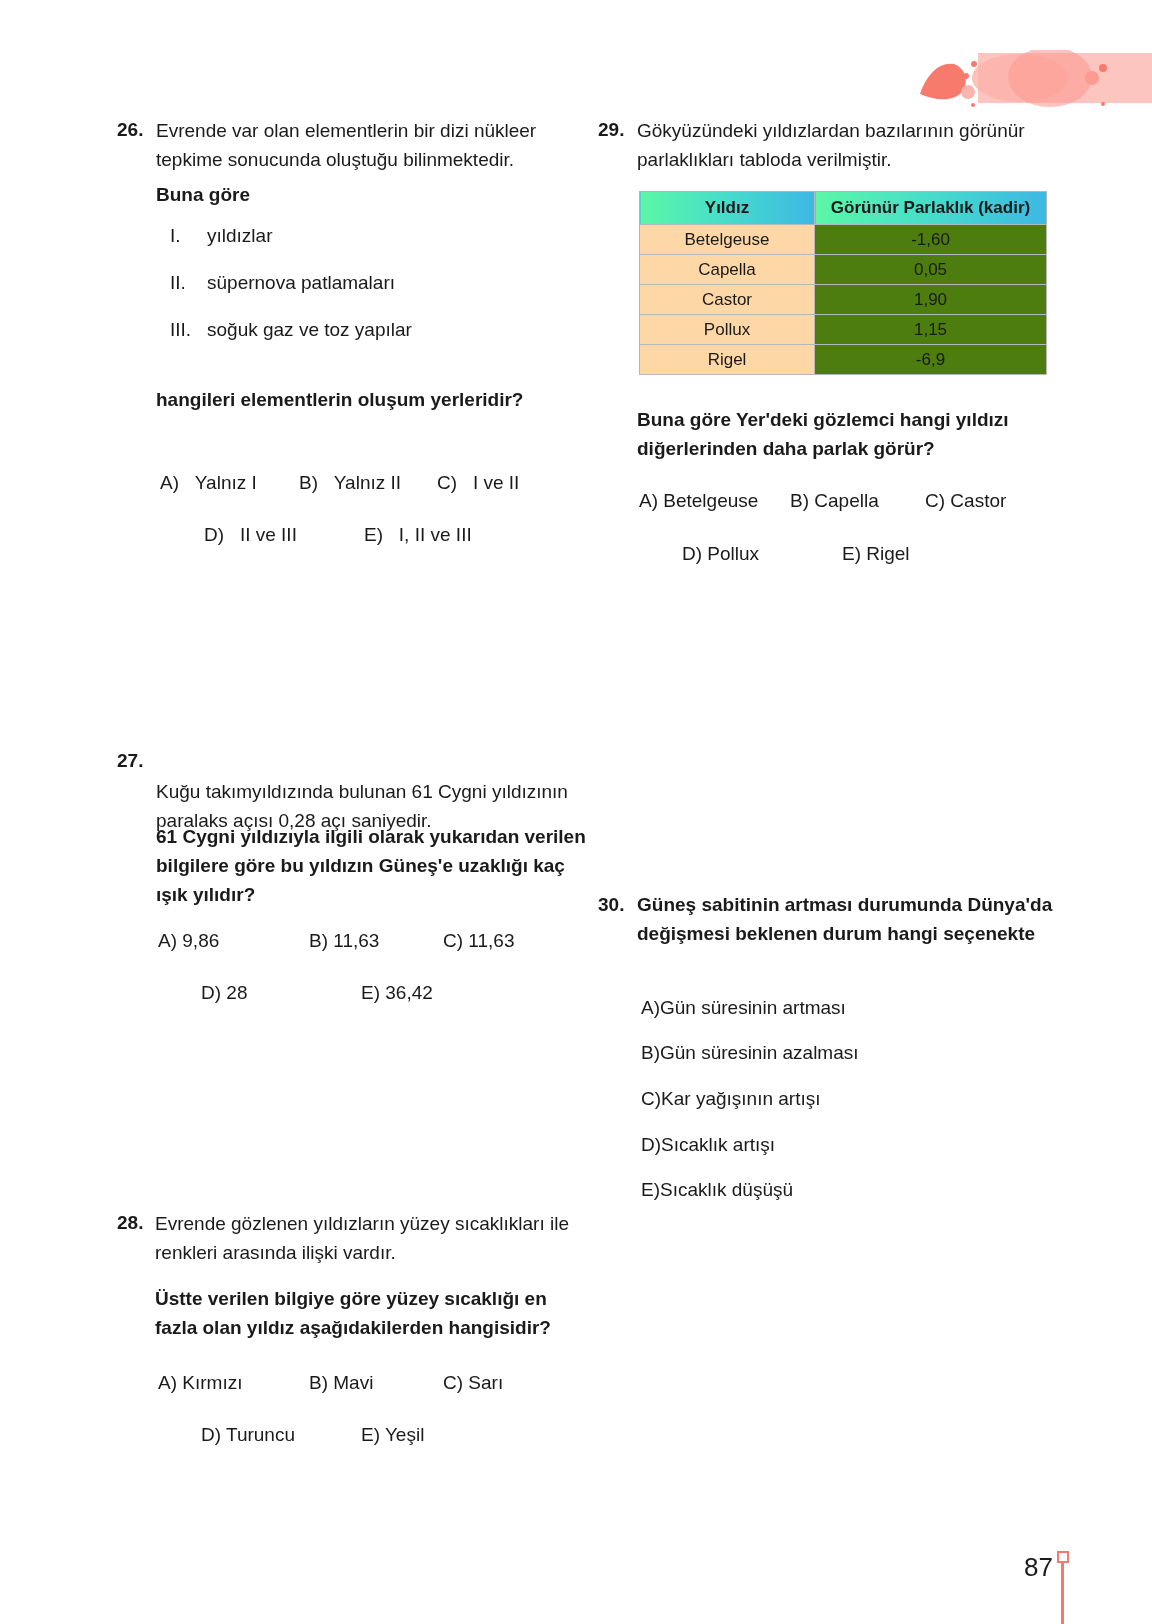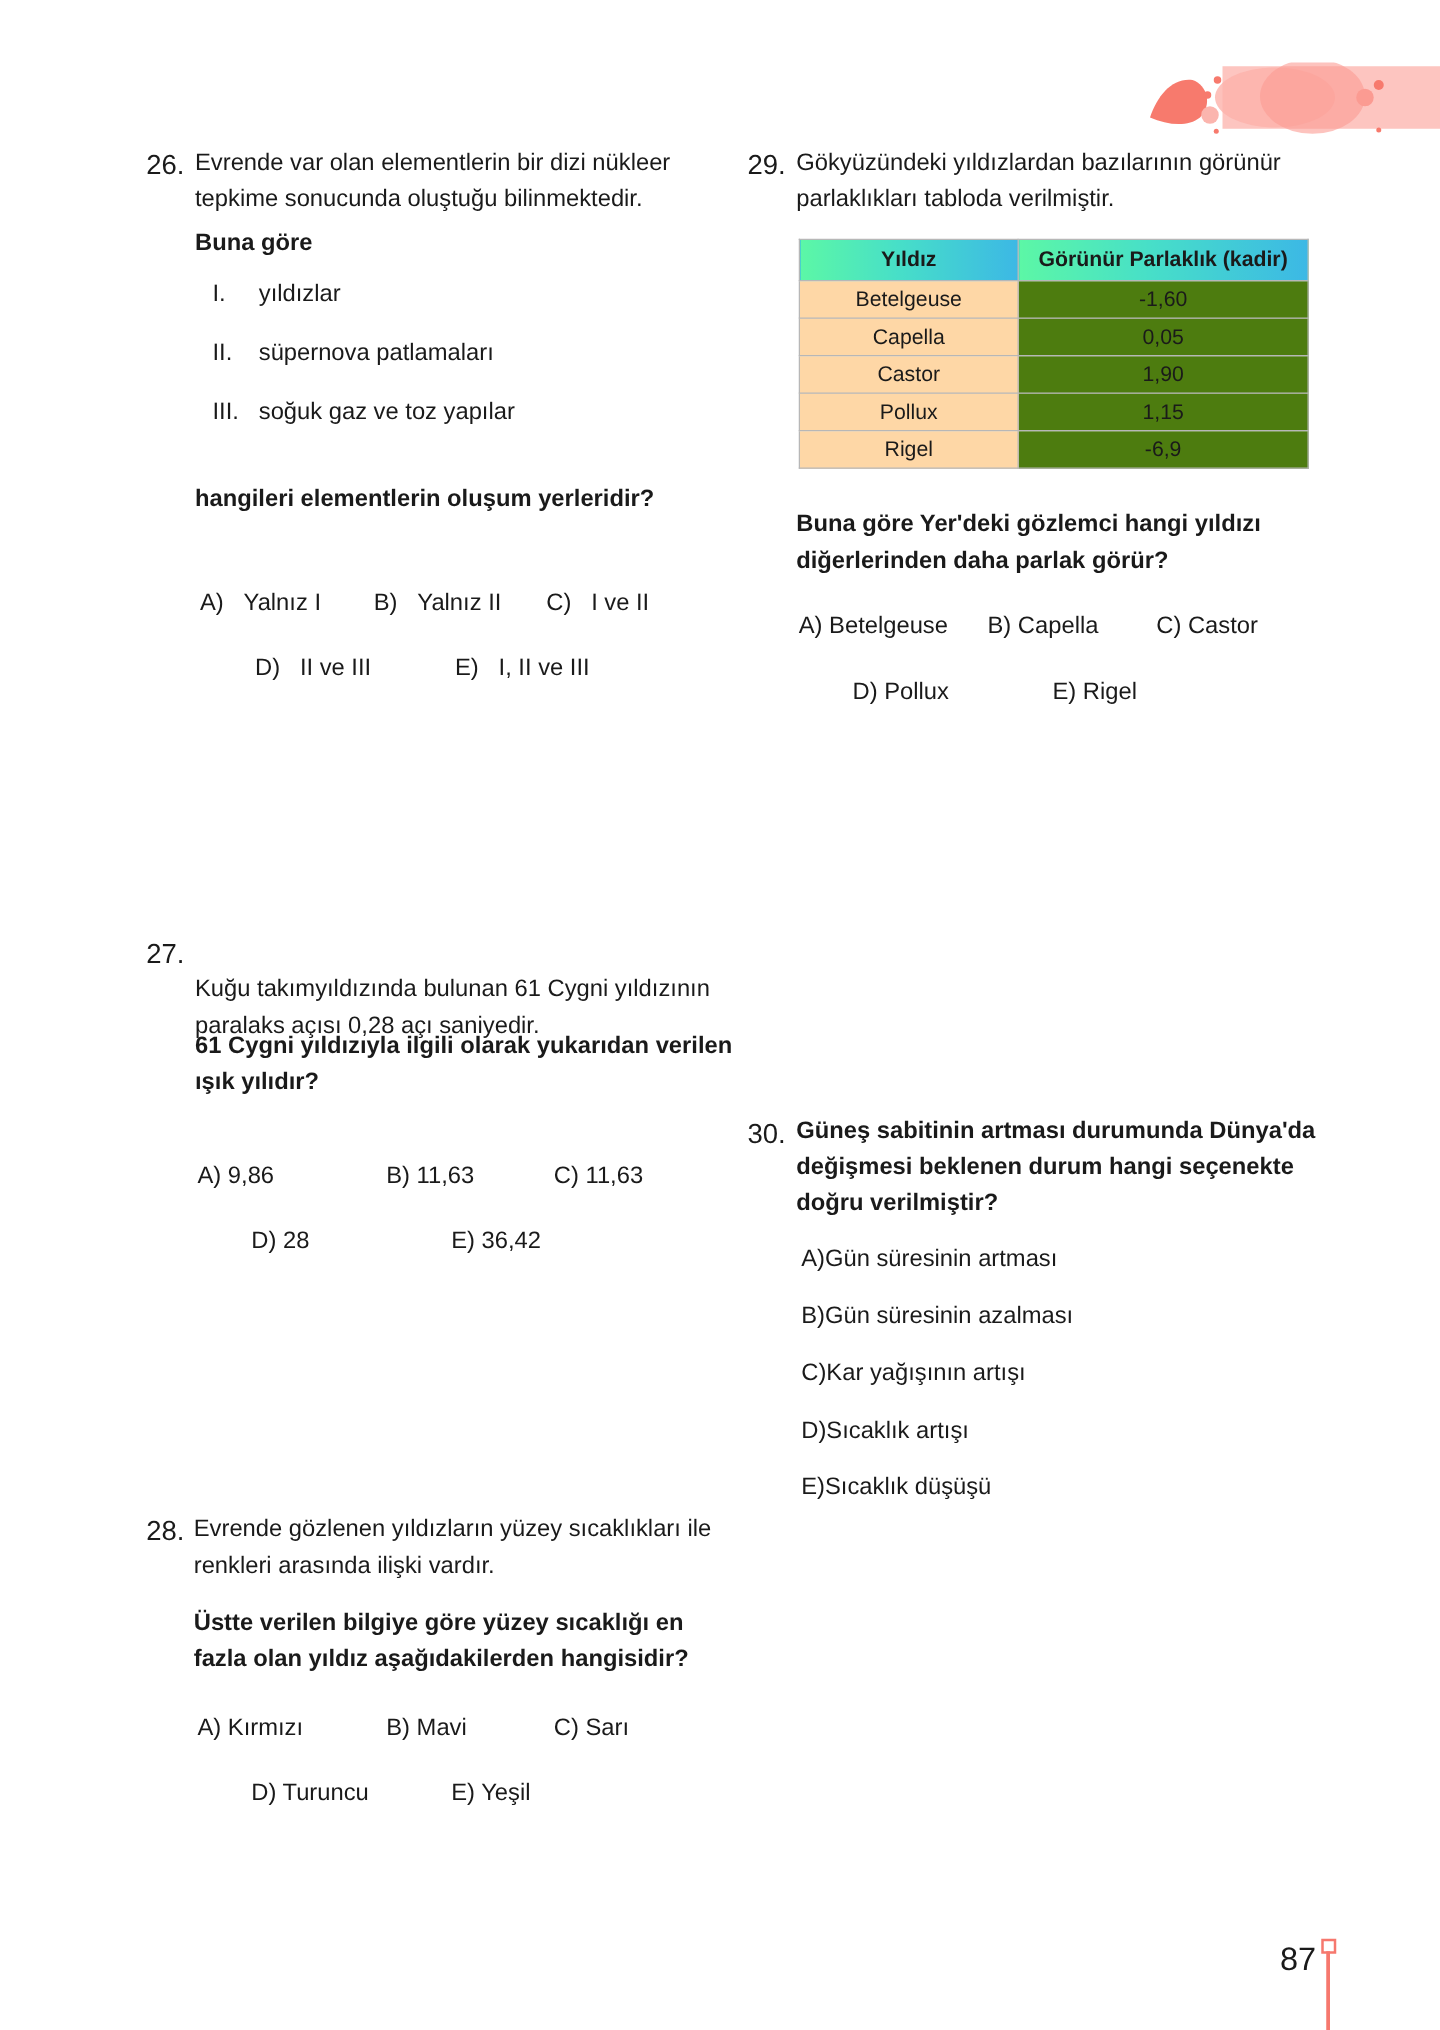--- a/index.html
+++ b/index.html
@@ -1,19 +1,19 @@
 <!DOCTYPE html>
 <html><head>
 <meta charset="utf-8">
 <style>
   html, body { margin: 0; padding: 0; background: #ffffff; }
   body { width: 1152px; height: 1624px; position: relative; overflow: hidden;
          font-family: "Liberation Sans", sans-serif; color: #1a1a1a; }
   .deco { position: absolute; left: 920px; top: 50px; width: 232px; height: 60px; }
-  .qnum { position: absolute; font-weight: normal; font-size: 22px; }
+  .qnum { position: absolute; font-weight: bold; font-size: 19px; }
   .qtext { position: absolute; font-size: 19px; line-height: 29px; }
   .bold { font-weight: bold; }
   .opt { position: absolute; font-size: 19px; white-space: nowrap; }
   .roman { position: absolute; font-size: 19px; white-space: nowrap; }
   table.mag { position: absolute; left: 639px; top: 191px; width: 408px; border-collapse: collapse;
               font-size: 17px; }
   table.mag th, table.mag td { border: 1px solid #b7b7b7; text-align: center; height: 29px; padding: 0; }
   table.mag th { height: 32px; font-weight: bold; background: linear-gradient(90deg, #5cf7a6 0%, #47dfc8 45%, #3cb8e5 100%); }
   table.mag td.star { background: #fed7a6; width: 174px; }
   table.mag td.val { background: #4d7c0f; }
@@ -109,35 +109,35 @@
 </section>
 
 <section>
   <span class="qnum" style="left:117px; top:750px;">27.</span>
   <div class="qtext" style="left:156px; top:747px; width:430px;margin-top:30px;">
     <div>Kuğu takımyıldızında bulunan 61 Cygni yıldızının</div>
     <div>paralaks açısı 0,28 açı saniyedir.</div>
   </div>
   <div class="qtext bold" style="left:156px; top:822px; width:430px;">
     <div>61 Cygni yıldızıyla ilgili olarak yukarıdan verilen</div>
+    <div>bilgilere göre bu yıldızın Güneş'e uzaklığı kaç</div>
     <div>ışık yılıdır?</div>
   </div>
   <div class="opt" style="left:158px; top:930px;"><span>A)</span> <span>9,86</span></div>
   <div class="opt" style="left:309px; top:930px;"><span>B)</span> <span>11,63</span></div>
   <div class="opt" style="left:443px; top:930px;"><span>C)</span> <span>11,63</span></div>
   <div class="opt" style="left:201px; top:982px;"><span>D)</span> <span>28</span></div>
   <div class="opt" style="left:361px; top:982px;"><span>E)</span> <span>36,42</span></div>
 </section>
 
 <section>
   <span class="qnum" style="left:598px; top:894px;">30.</span>
   <div class="qtext bold" style="left:637px; top:890px; width:430px;">
     <div>Güneş sabitinin artması durumunda Dünya'da</div>
     <div>değişmesi beklenen durum hangi seçenekte</div>
-    <div>doğru verilmiştir?</div>
   </div>
   <div class="opt" style="left:641px; top:997px;"><span>A)</span><span>Gün süresinin artması</span></div>
   <div class="opt" style="left:641px; top:1042px;"><span>B)</span><span>Gün süresinin azalması</span></div>
   <div class="opt" style="left:641px; top:1088px;"><span>C)</span><span>Kar yağışının artışı</span></div>
   <div class="opt" style="left:641px; top:1134px;"><span>D)</span><span>Sıcaklık artışı</span></div>
   <div class="opt" style="left:641px; top:1179px;"><span>E)</span><span>Sıcaklık düşüşü</span></div>
 </section>
 
 <section>
   <span class="qnum" style="left:117px; top:1212px;">28.</span>

